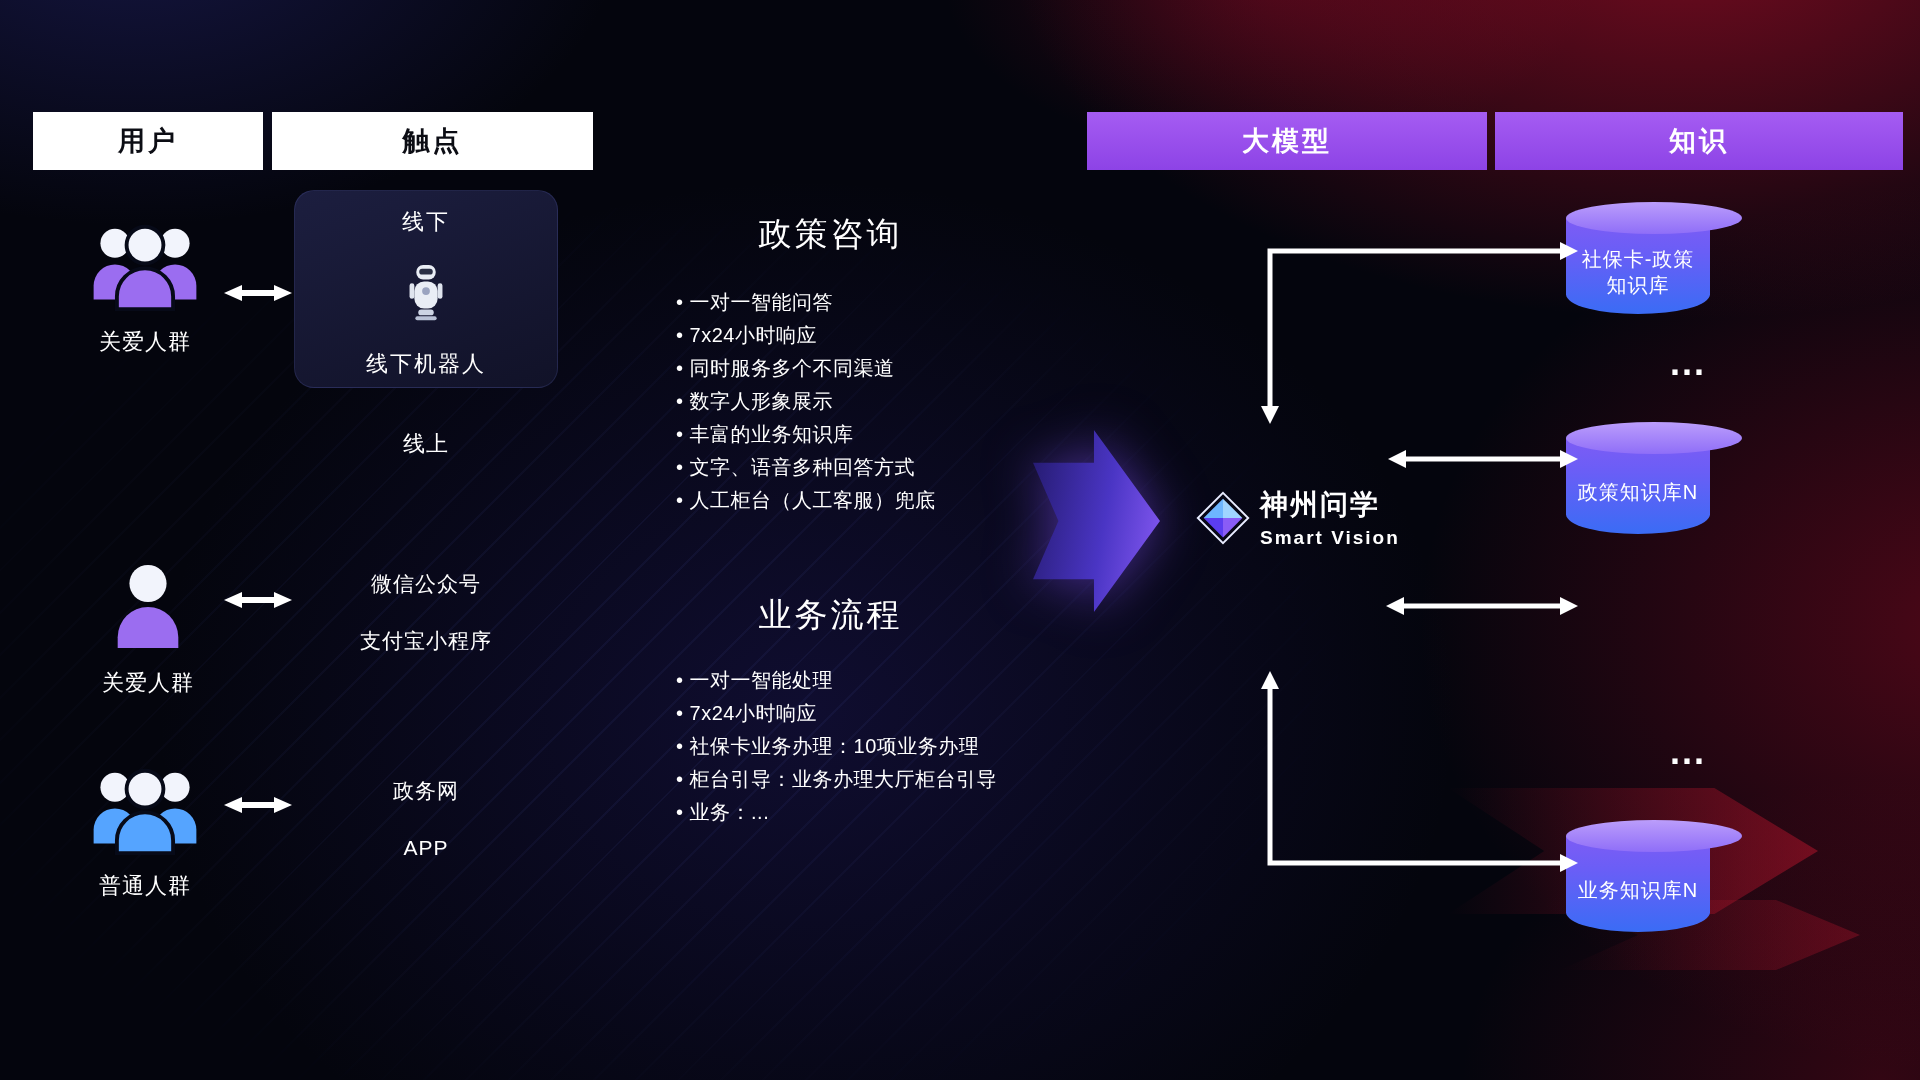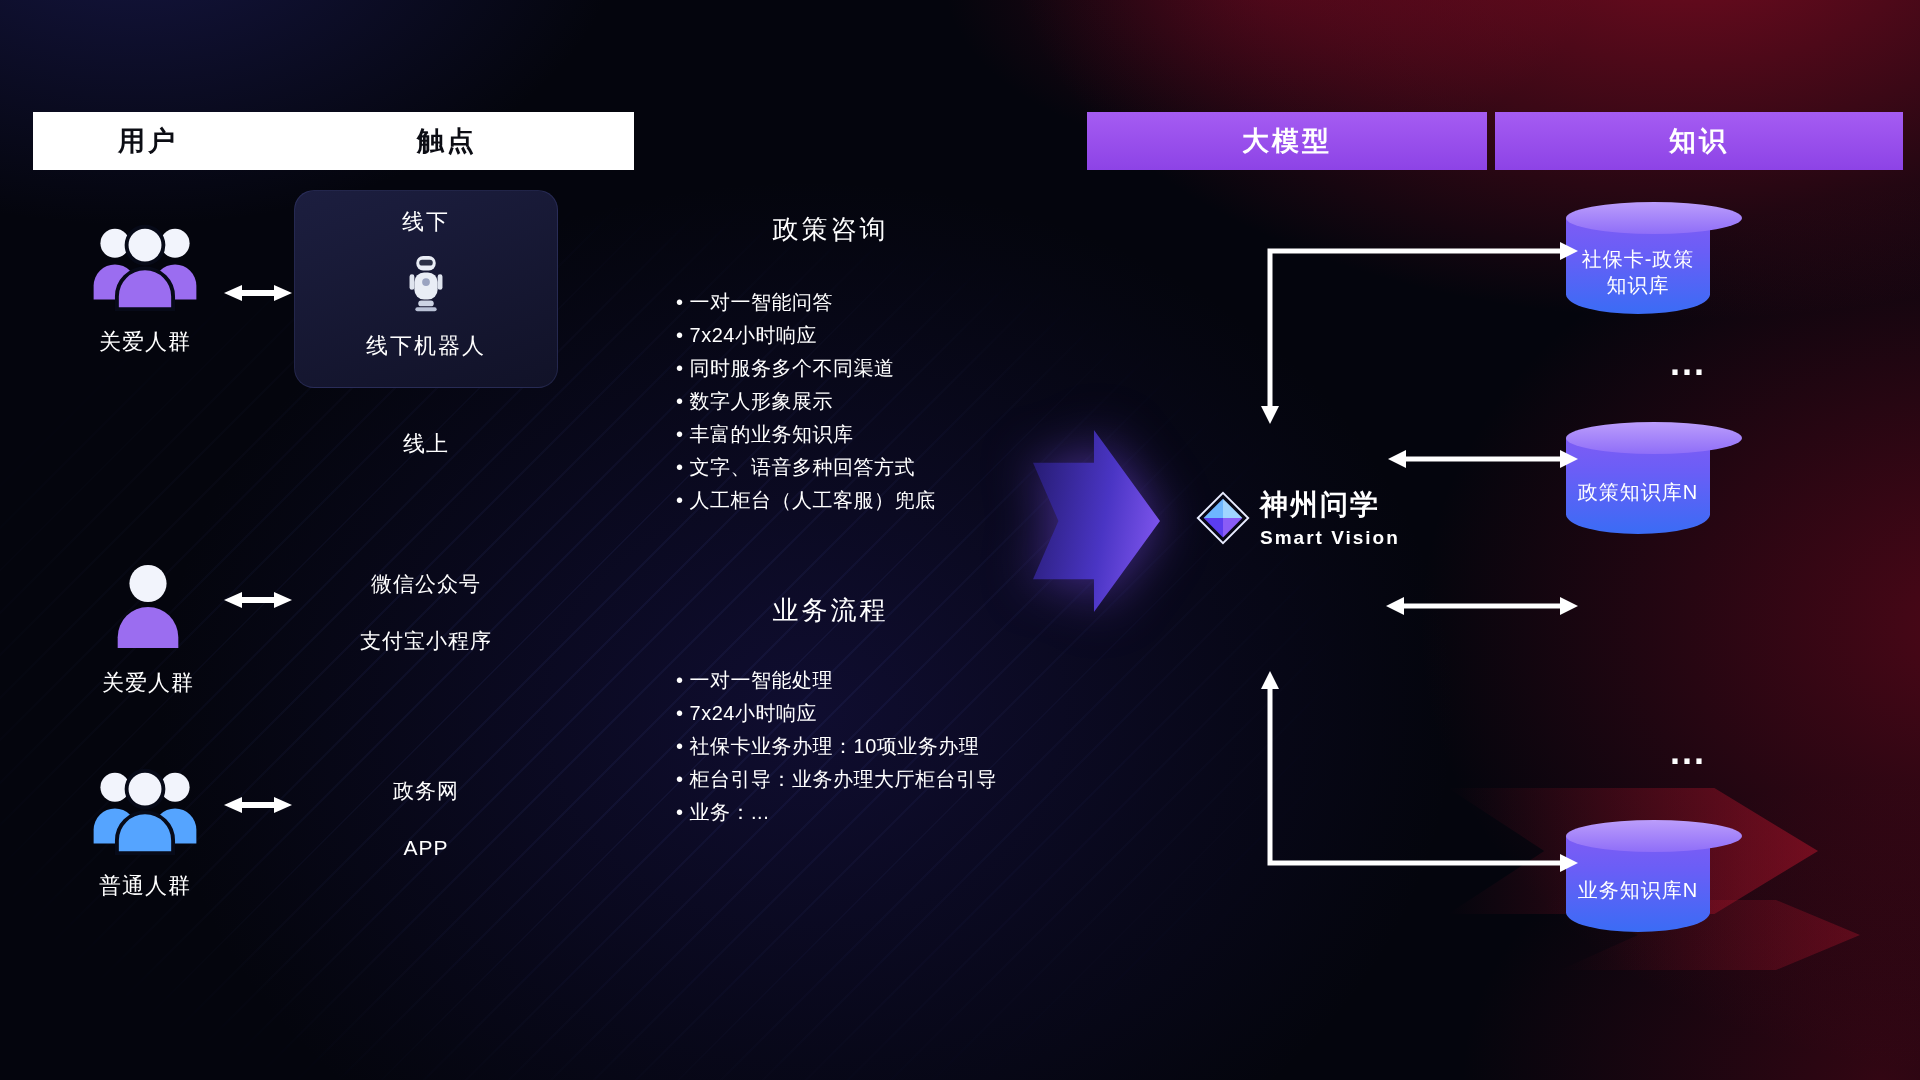--- a/index.html
+++ b/index.html
@@ -37,26 +37,26 @@
 
   
   .user { position:absolute; display:flex; flex-direction:column; align-items:center; gap:14px; }
   .user .ulabel { font-size:22px; letter-spacing:1px; }
   .icon-purple { --c:#9b6df0; }
   .icon-blue   { --c:#55a4ff; }
 
   
   .offline-box { position:absolute; left:294px; top:190px; width:264px; height:198px; border-radius:20px;
     background:linear-gradient(160deg,#1c1e3f,#111228); border:1px solid rgba(130,140,255,.14);
-    display:flex; flex-direction:column; align-items:center; justify-content:space-between; padding:16px 0 26px; }
+    display:flex; flex-direction:column; align-items:center; justify-content:space-between; padding:16px 0 8px; }
   .tp-title { font-size:22px; letter-spacing:2px; }
   .tp-label { position:absolute; left:294px; width:264px; text-align:center; font-size:21px; letter-spacing:1px; }
 
   
-  .scen-title { position:absolute; left:594px; width:473px; text-align:center; font-size:26px; letter-spacing:3px; }
+  .scen-title { position:absolute; left:594px; width:473px; text-align:center; font-size:33px; letter-spacing:3px; }
   .scen-list  { position:absolute; left:676px; display:flex; flex-direction:column; gap:8px; }
   .scen-list .li { font-size:20px; line-height:25px; letter-spacing:.5px; }
   .scen-list .li::before { content:"•  "; }
 
   
   .big-arrow-wrap { position:absolute; left:1033px; top:430px; width:127px; height:182px;
     filter:drop-shadow(0 0 26px rgba(122,77,240,.55)); }
   .big-arrow { width:100%; height:100%;
     background:linear-gradient(100deg,#241a6e 0%,#4a35c4 55%,#8a5cf6 100%);
     clip-path:polygon(0 18%,48% 18%,48% 0,100% 50%,48% 100%,48% 82%,0 82%,20% 50%); }
@@ -86,21 +86,21 @@
 <div class="stage">
 
   <div class="bg-base"></div>
   <div class="streaks"></div>
   <div class="red-chevron c1"></div>
   <div class="red-chevron c2"></div>
 
   <div class="hdr white" style="left:33px;width:230px">
     <span>用户</span>
   </div>
-  <div class="hdr white" style="left:260px;width:374px">
+  <div class="hdr white" style="left:272px;width:321px">
     <span>触点</span>
   </div>
   <div class="hdr purple" style="left:1071px;width:400px">
     <span>大模型</span>
   </div>
   <div class="hdr purple" style="left:1479px;width:408px">
     <span>知识</span>
   </div>
 
   <div class="user icon-purple" style="left:82px;top:216px">

